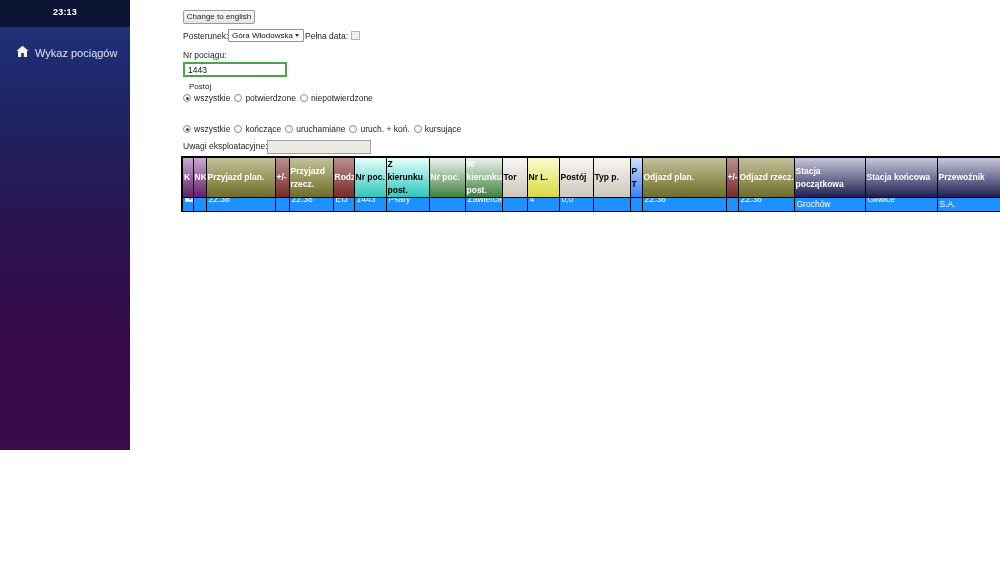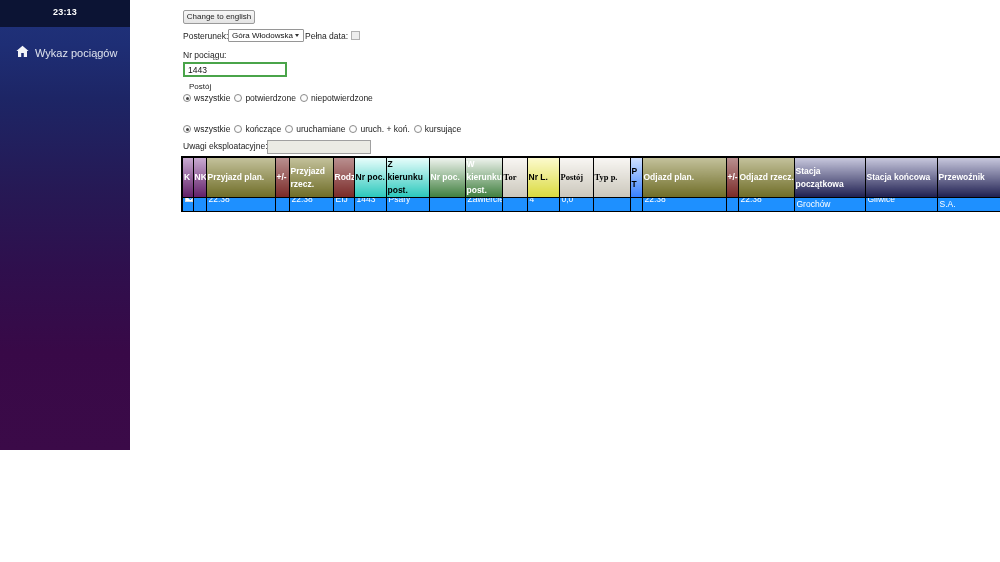--- a/index.html
+++ b/index.html
@@ -72,21 +72,21 @@
   .k-check { display:inline-block; width:8px; height:8px; background:#fff; border:1px solid #dcdcdc; position:relative; }
   .k-check::after { content:""; position:absolute; left:1.5px; top:0.5px; width:4px; height:2.5px;
                     border-left:1.5px solid #1e90ff; border-bottom:1.5px solid #1e90ff; transform:rotate(-45deg); }
 
   
   th.t-purple { background:linear-gradient(#c9abd1,#622069); color:#fff; }
   th.t-olive  { background:linear-gradient(#c3c19b,#6f6d28); color:#fff; }
   th.t-maroon { background:linear-gradient(#b98f8f,#7a2a28); color:#fff; }
   th.t-cyan   { background:linear-gradient(#e7fdfb,#2cc8bc); color:#000; }
   th.t-green  { background:linear-gradient(#eef3ee,#41803f); color:#fff; }
-  th.t-gray   { background:linear-gradient(#f8f6f3,#cbc7bb); color:#000;font-family:Liberation Serif, serif; }
+  th.t-gray   { background:linear-gradient(#f8f6f3,#cbc7bb); color:#000; }
   th.t-yellow { background:linear-gradient(#fcfacd,#dada40); color:#000; }
   th.t-blue   { background:linear-gradient(#cfe0ff,#3981fe); color:#000; }
   th.t-navy   { background:linear-gradient(#c7c7dd,#202051); color:#fff; }
 
   
   .scrollbar { position:absolute; left:836px; top:0; width:11px; height:313px; background:#f4f4f4; }
   .sb-arrow-up { position:absolute; left:2.5px; top:5px; width:0; height:0;
                  border-left:3px solid transparent; border-right:3px solid transparent; border-bottom:4px solid #888; }
   .sb-arrow-down { position:absolute; left:2.5px; bottom:5px; width:0; height:0;
                  border-left:3px solid transparent; border-right:3px solid transparent; border-top:4px solid #888; }

